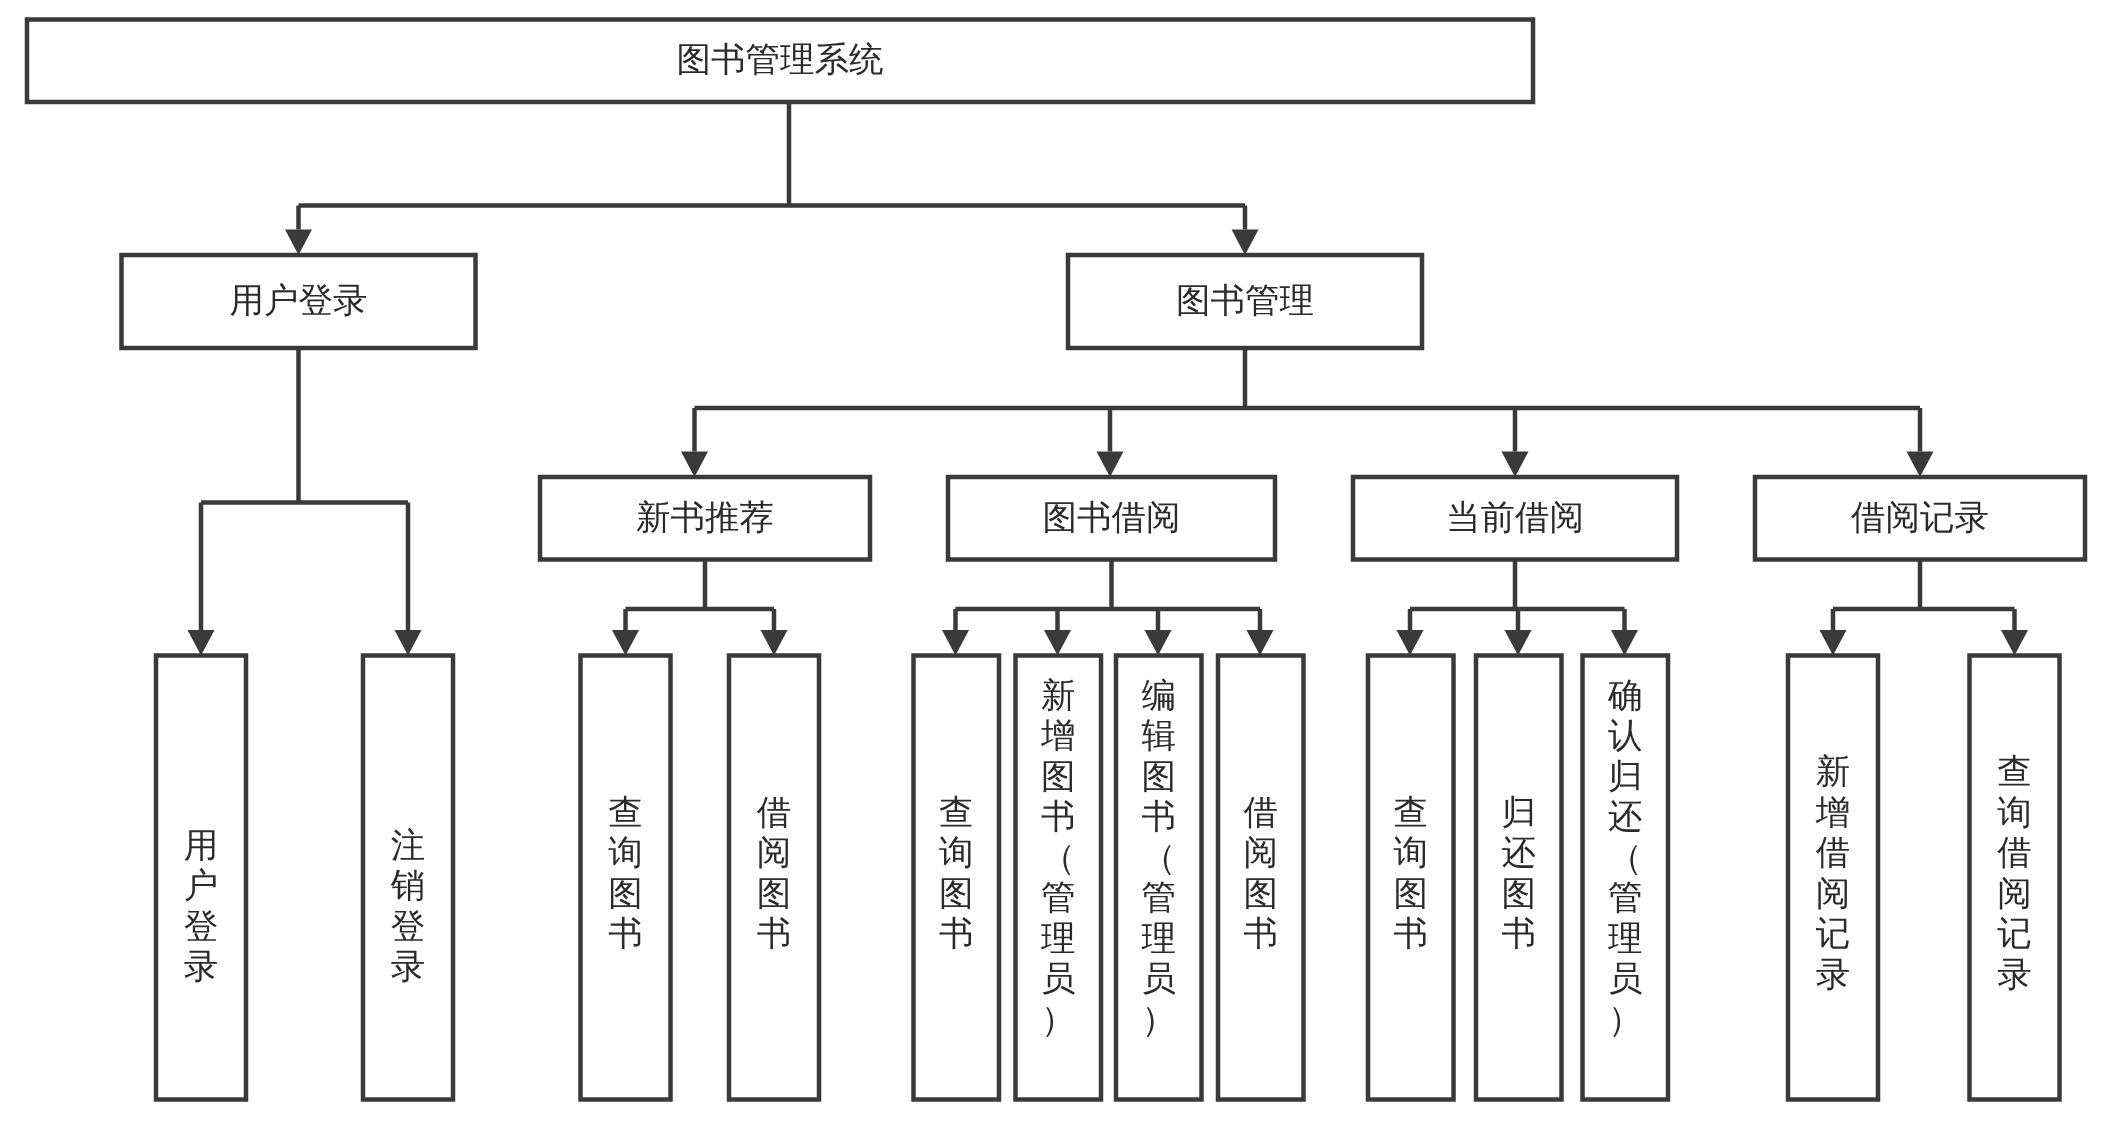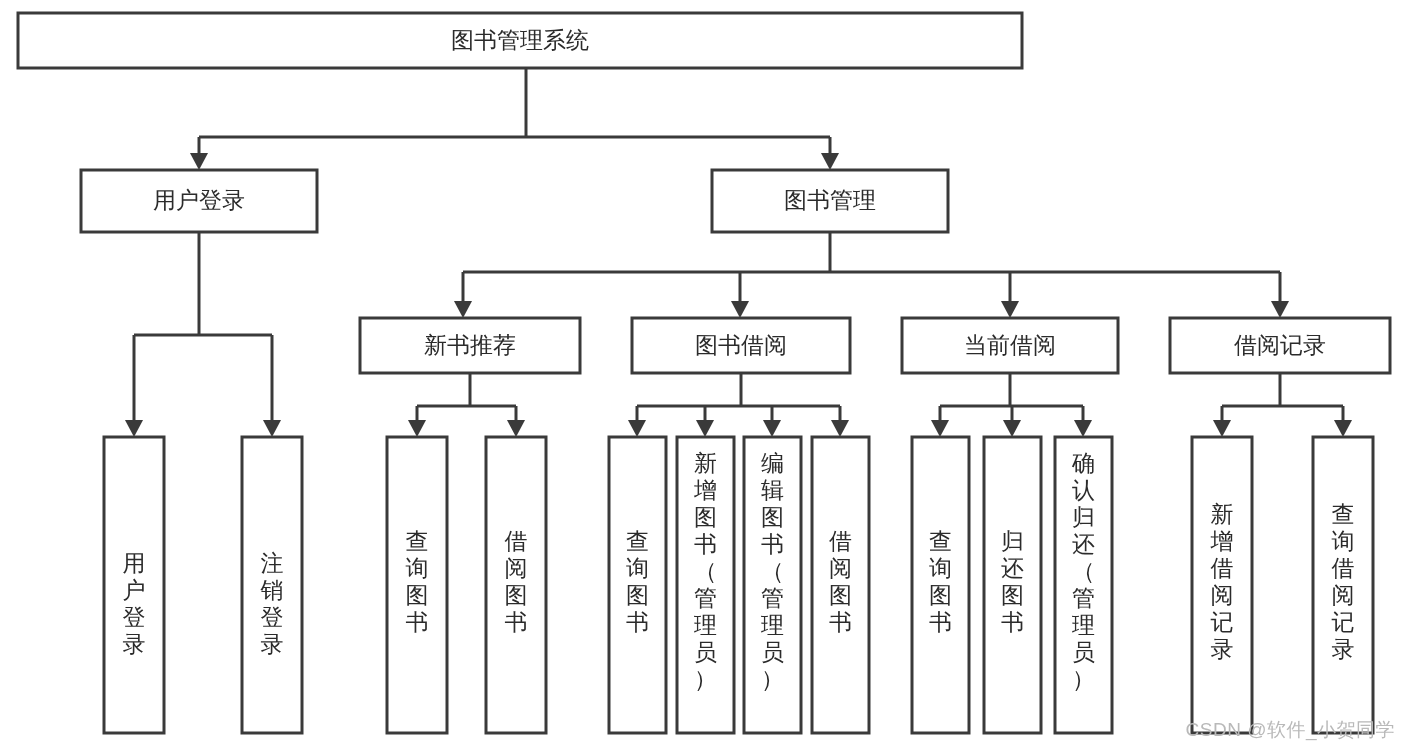--- a/index.html
+++ b/index.html
@@ -212,14 +212,13 @@
         <g>
           <rect x="1192" y="437" width="60" height="296" class="node-box"></rect>
           <text x="1222" class="node-label-v" y="504"><tspan x="1222" dy="18">新</tspan><tspan x="1222" dy="27">增</tspan><tspan x="1222" dy="27">借</tspan><tspan x="1222" dy="27">阅</tspan><tspan x="1222" dy="27">记</tspan><tspan x="1222" dy="27">录</tspan></text>
         </g>
         <g>
           <rect x="1313" y="437" width="60" height="296" class="node-box"></rect>
           <text x="1343" class="node-label-v" y="504"><tspan x="1343" dy="18">查</tspan><tspan x="1343" dy="27">询</tspan><tspan x="1343" dy="27">借</tspan><tspan x="1343" dy="27">阅</tspan><tspan x="1343" dy="27">记</tspan><tspan x="1343" dy="27">录</tspan></text>
         </g>
       </g>
   </svg>
-  <div class="watermark-text">CSDN @软件_小贺同学</div>
 </div>
 
 </body></html>

